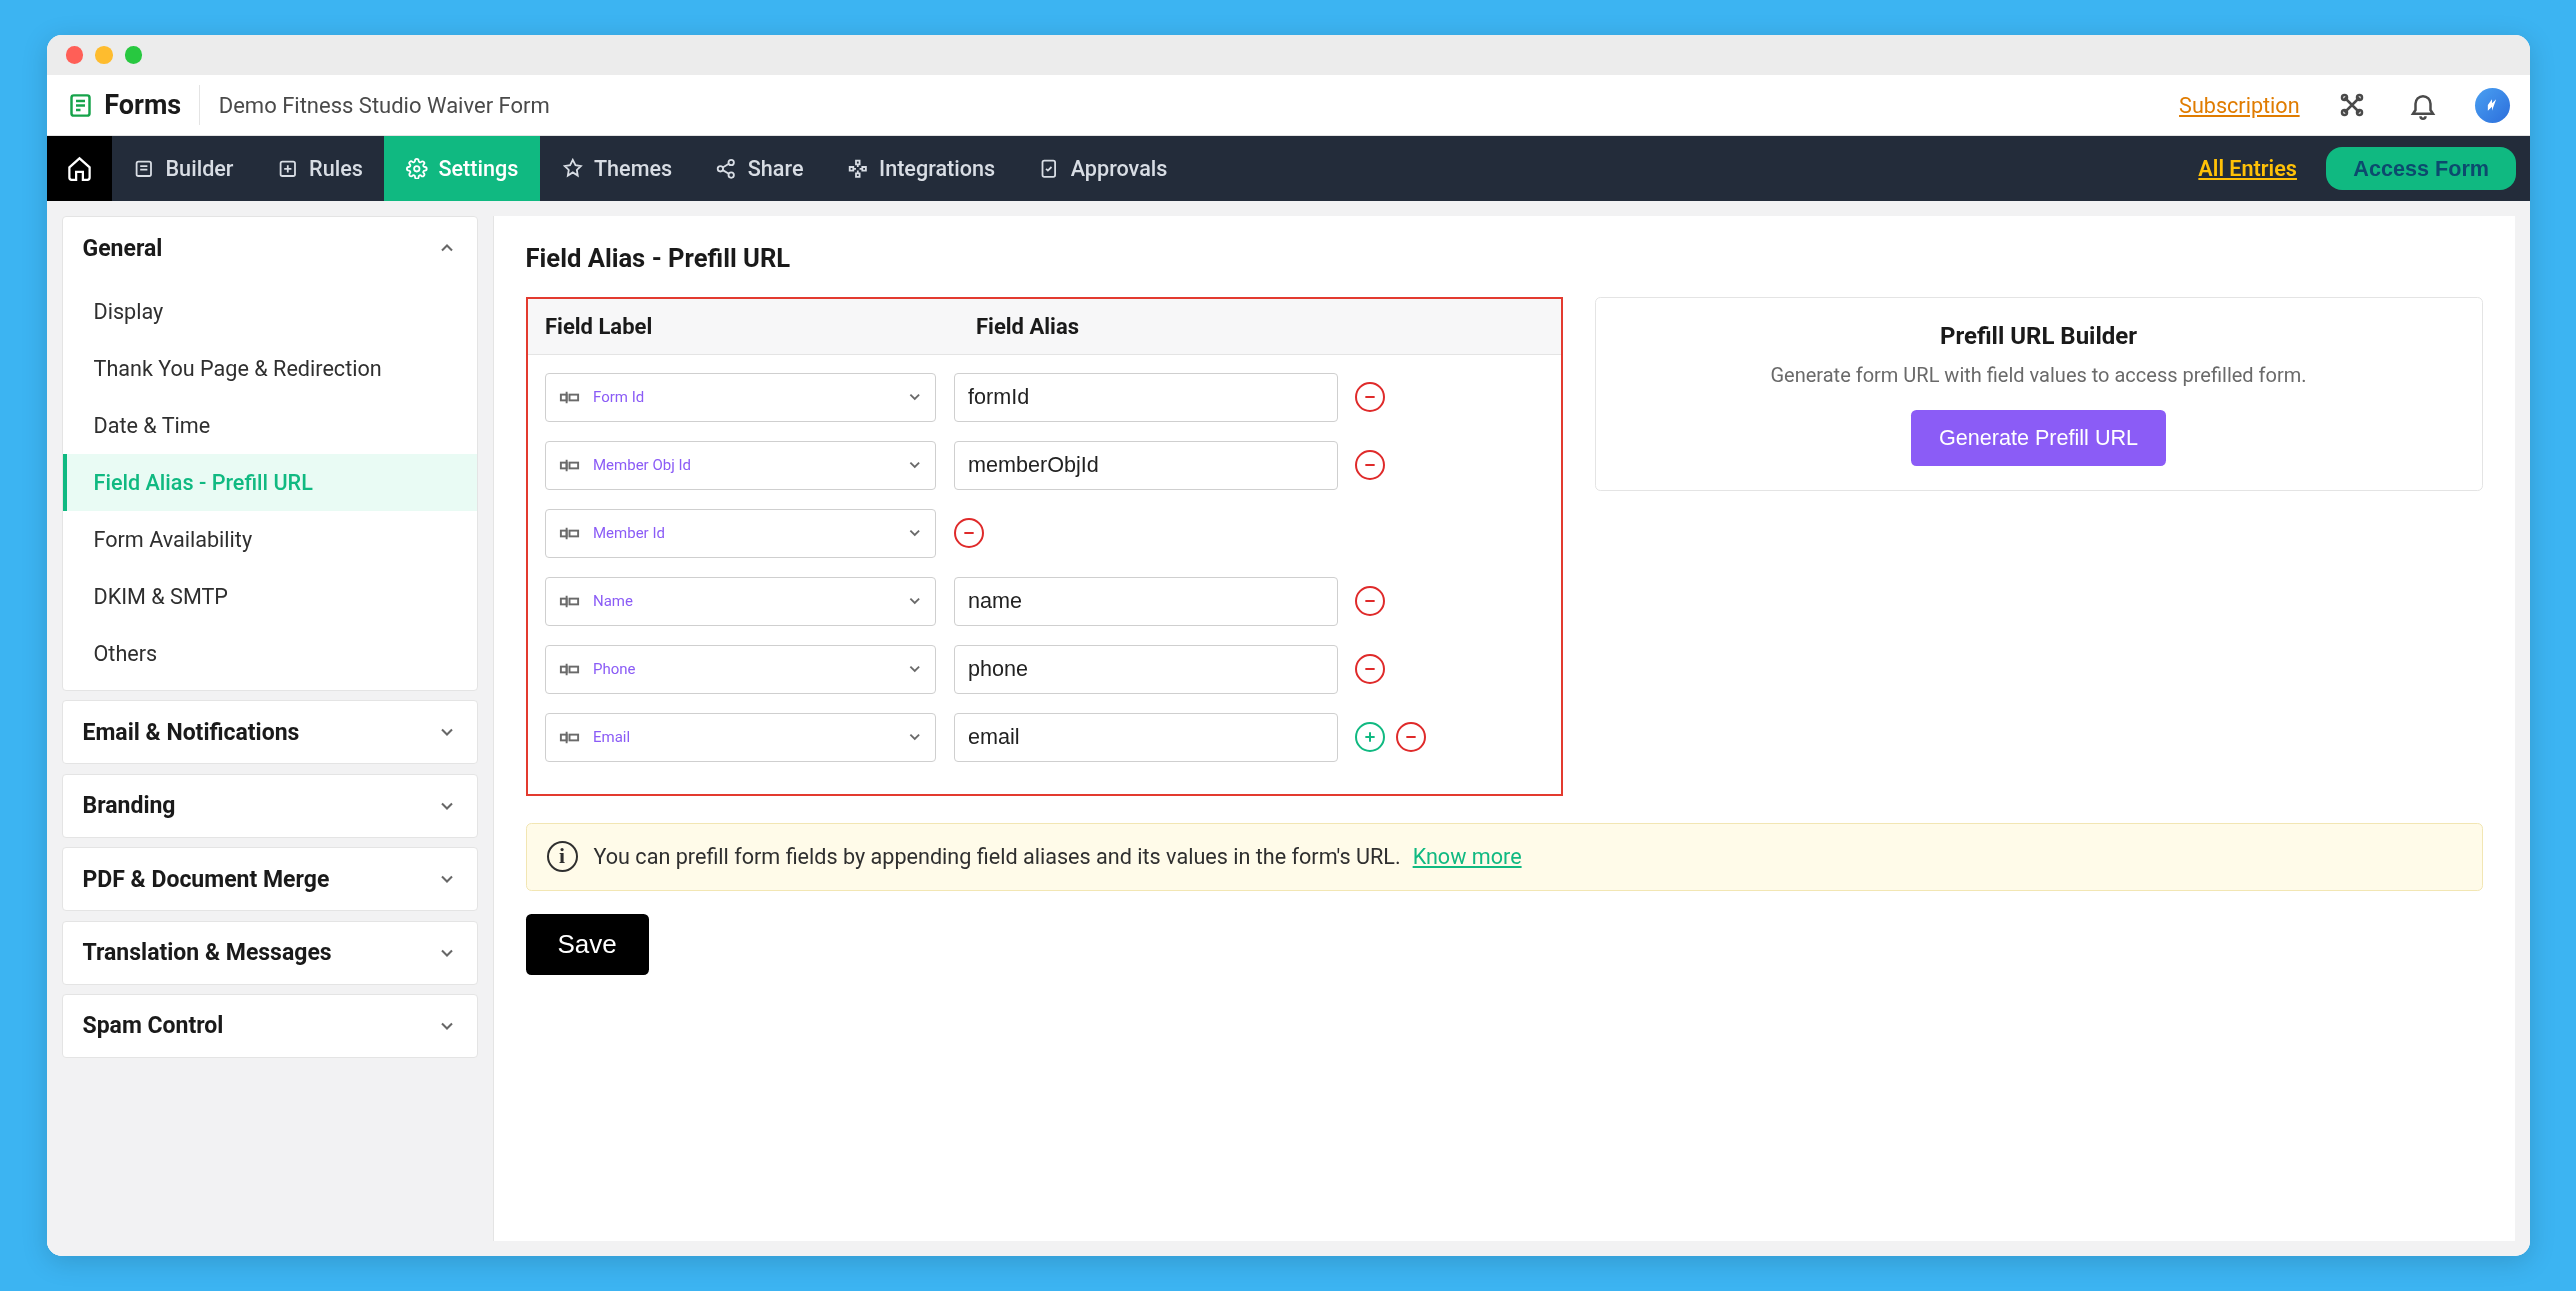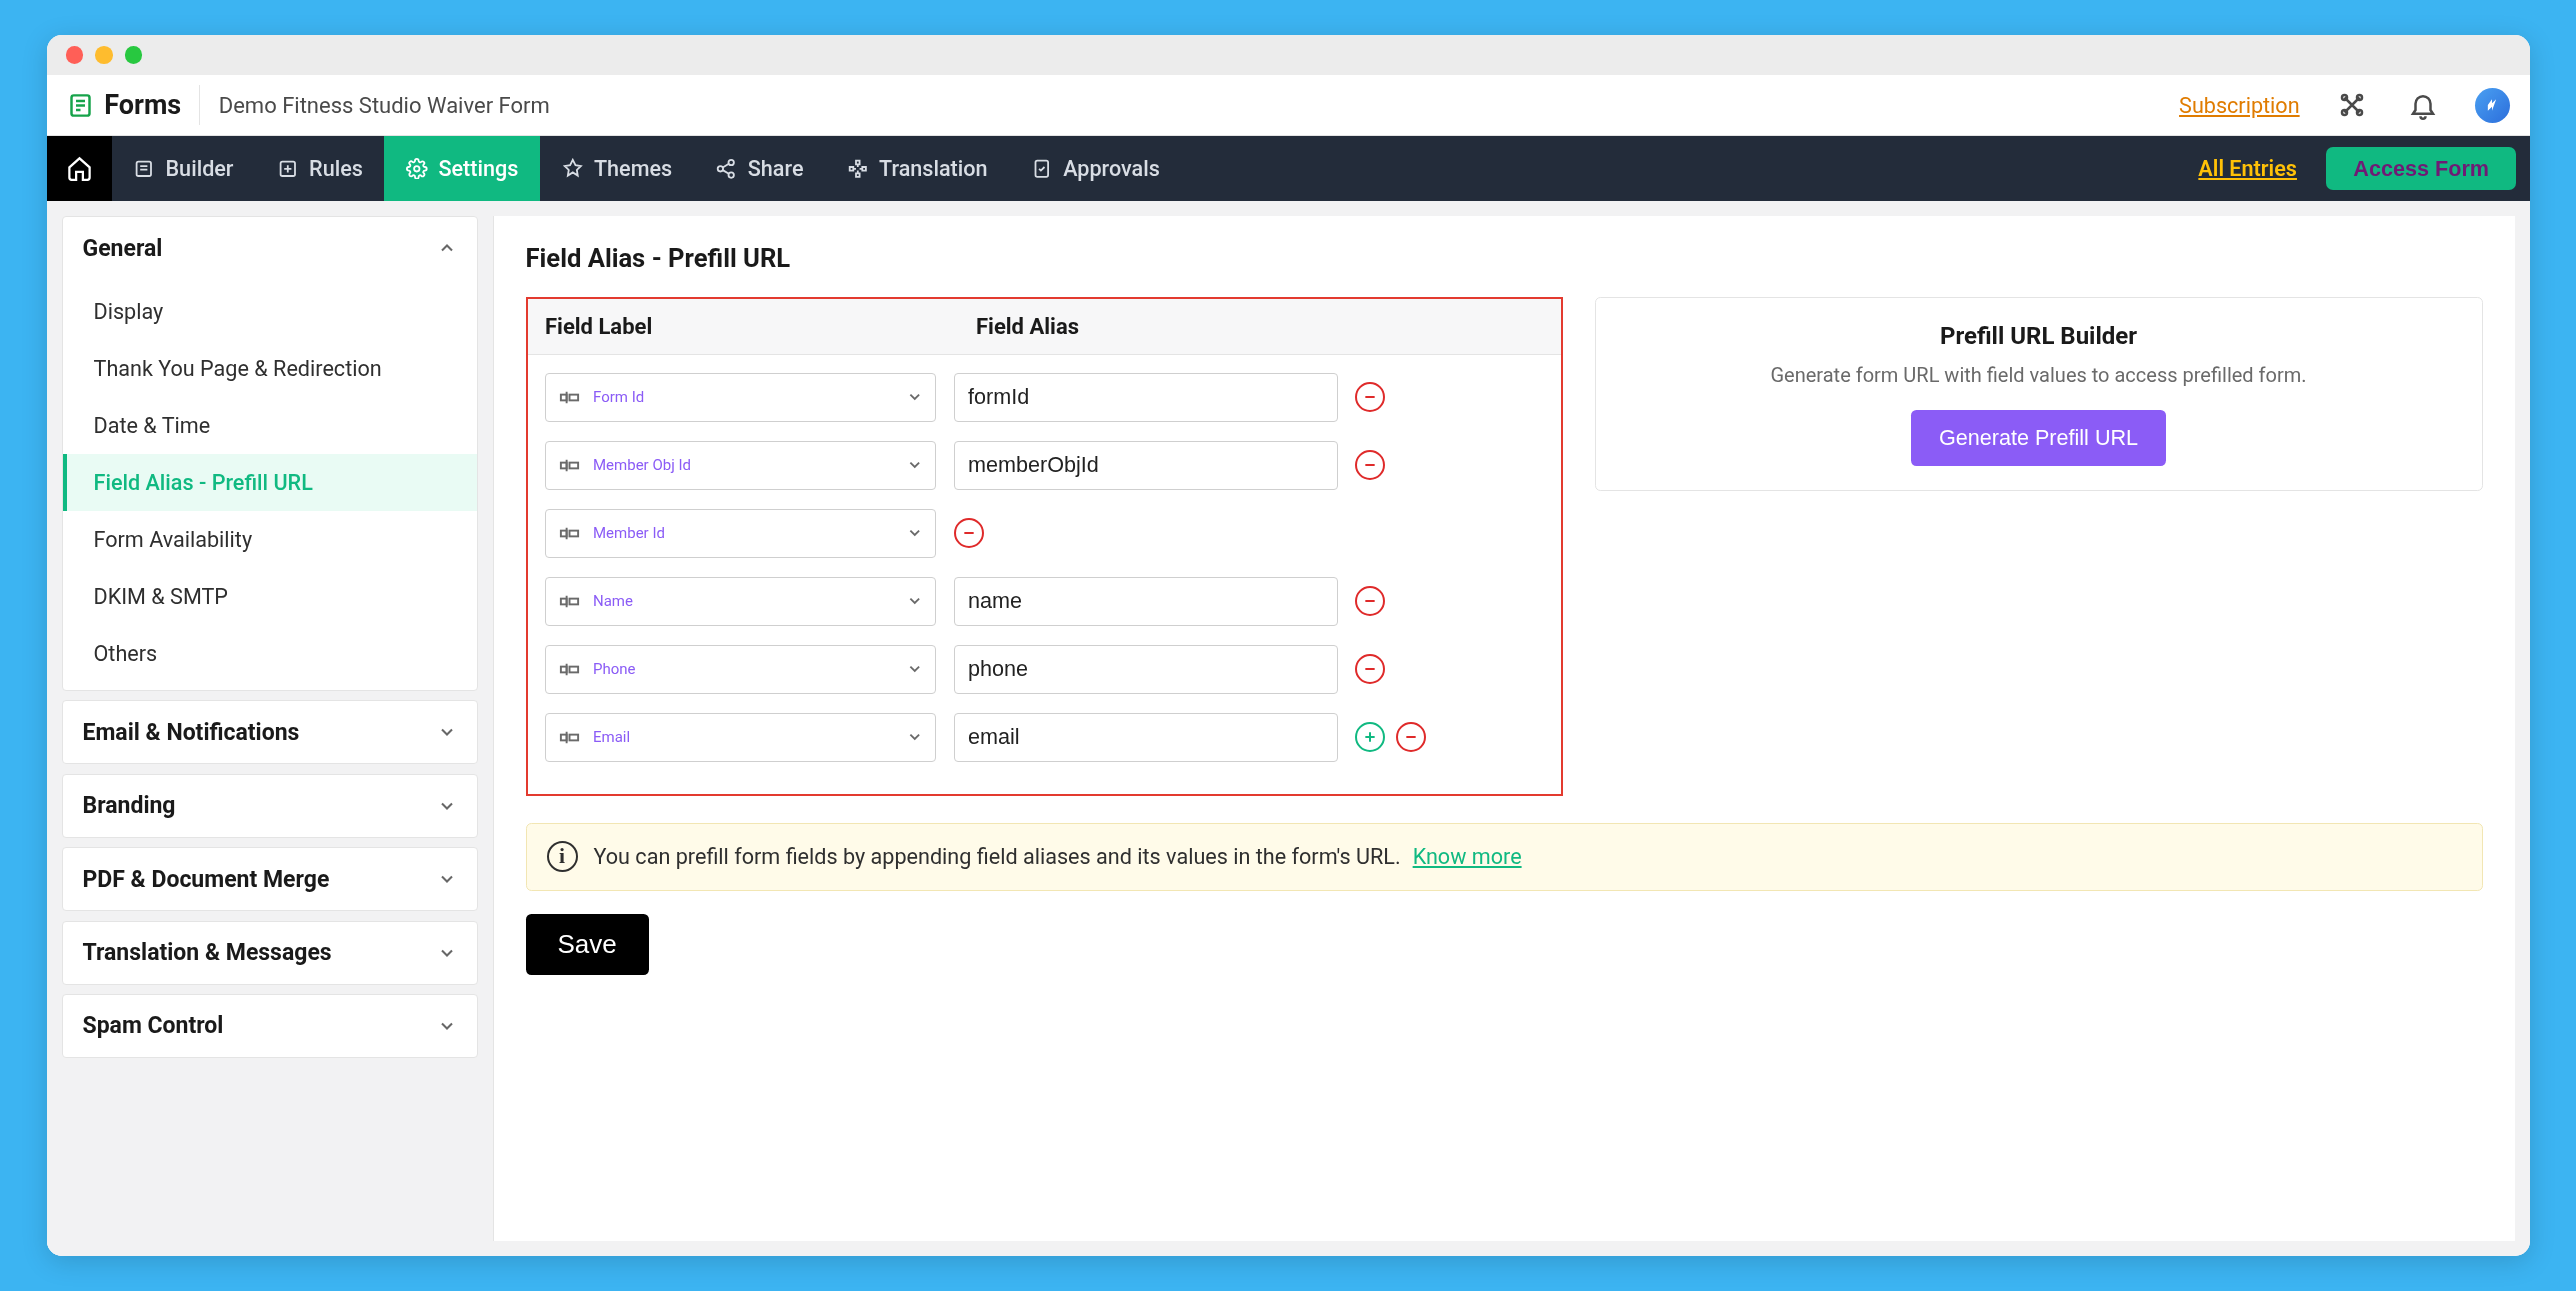--- a/index.html
+++ b/index.html
@@ -81,24 +81,24 @@
     font-weight: 500;
   }
   .nav-item.active { background: #10B981; color: #fff; }
   .nav-spacer { flex: 1; }
   .all-entries {
     color: #FFC107; text-decoration: underline;
     display: flex; align-items: center; padding: 0 24px;
     font-weight: 600;
   }
   .access-form-btn {
-    background: #10B981; color: #701a75; border: none;
+    background: #10B981; color: #0c4a6e; border: none;
     font-size: 21.6px; font-weight: 600;
     padding: 0 27px; margin: 10.8px 13.5px 10.8px 5.4px;
-    border-radius: 7px; cursor: pointer;
+    border-radius: 16px; cursor: pointer;
   }
 
   
   .body {
     flex: 1; display: flex; background: #F2F2F3; overflow: hidden;
   }
   .sidebar {
     width: 431px; background: #F2F2F3; padding: 15px 0 15px 15px;
     display: flex; flex-direction: column; gap: 0;
   }
@@ -286,21 +286,21 @@
           <circle cx="18" cy="19" r="3"></circle>
           <line x1="8.6" y1="10.5" x2="15.4" y2="6.5"></line>
           <line x1="8.6" y1="13.5" x2="15.4" y2="17.5"></line>
         </svg>
       <span>Share</span>
     </div>
     <div class="nav-item">
       <svg viewBox="0 0 24 24" fill="none" stroke="currentColor" stroke-width="2" style="width:21.6px;height:21.6px">
           <path d="M10 3h4v4h-4zM3 10h4v4H3zM17 10h4v4h-4zM10 17h4v4h-4zM12 7v3M7 12h3M14 12h3M12 14v3"></path>
         </svg>
-      <span>Translation</span>
+      <span>Integrations</span>
     </div>
     <div class="nav-item">
       <svg viewBox="0 0 24 24" fill="none" stroke="currentColor" stroke-width="2" style="width:21.6px;height:21.6px">
           <rect x="5" y="3" width="14" height="18" rx="2"></rect>
           <path d="M9 12l2 2 4-4"></path>
         </svg>
       <span>Approvals</span>
     </div>
     <div class="nav-spacer"></div>
     <a class="all-entries">All Entries</a>

